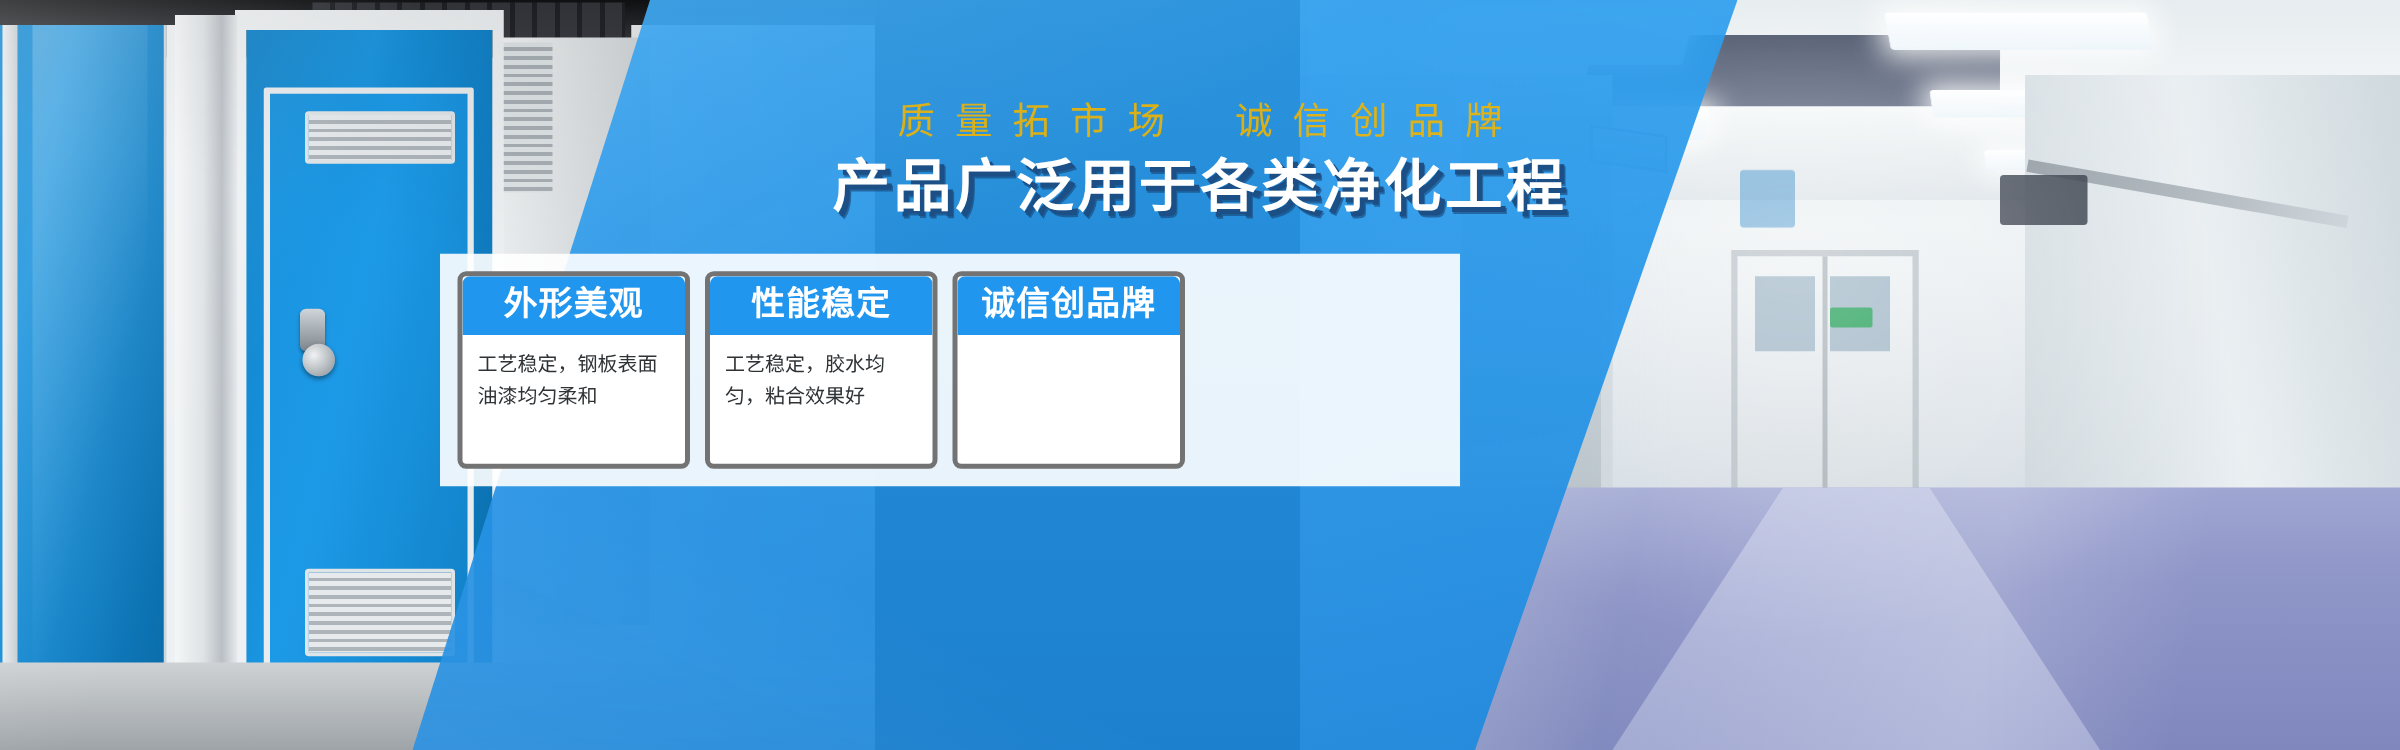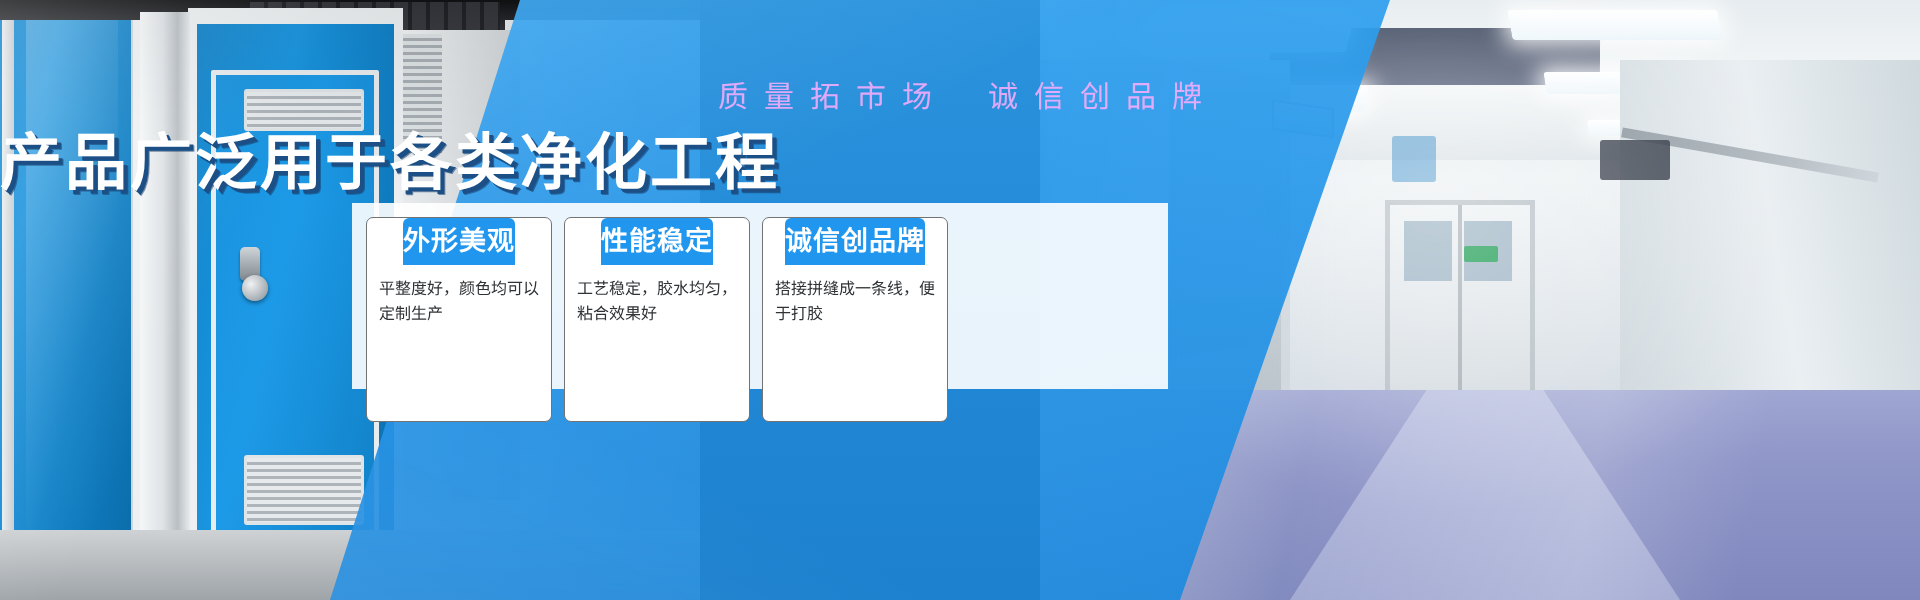--- a/index.html
+++ b/index.html
@@ -223,34 +223,34 @@
     pointer-events:none;
   }
 
   
   .text-wrap{
     position:absolute; left:0; top:0; width:1920px; height:600px;
   }
   .tagline{
     position:absolute; left:0; top:72px; width:1920px;
     text-align:center;
-    color:#f0abfc;
+    color:#eab308;
     font-size:30px;
     letter-spacing:16px;
     text-indent:16px;
     font-weight:400;
     opacity:.92;
     white-space:nowrap;
   }
   .tagline .gap{ display:inline-block; width:40px; }
   .headline{
     position:absolute; left:0; top:112px; width:1920px;
-    text-align:left;
+    text-align:center;
     color:#ffffff;
-    font-size:62px;
+    font-size:46px;
     font-weight:bold;
     letter-spacing:3px;
     white-space:nowrap;
     text-shadow:
       4px 4px 0 #1b4f86,
       5px 5px 0 rgba(20,60,105,.55);
   }
 
   
   .cards-panel{
@@ -258,28 +258,27 @@
     left:352px; top:203px;
     width:816px; height:186px;
     background:rgba(255,255,255,.90);
     display:flex;
     align-items:flex-start;
     padding:14px 14px;
     gap:12px;
   }
   .card{
     width:186px;
-    height:205px;
+    height:158px;
     background:#ffffff;
-    border:1px solid #737373;
+    border:4px solid #737373;
     border-radius:7px;
     overflow:hidden;
     display:flex;
     flex-direction:column;
-    align-items:center;
   }
   .card-head{
     background:#2196ee;
     color:#ffffff;
     font-size:27px;
     font-weight:bold;
     letter-spacing:1px;
     text-align:center;
     padding:9px 0 10px;
     border-radius:6px 6px 0 0;
@@ -346,29 +345,28 @@
   <div class="text-wrap">
     <div class="tagline"><span>质量拓市场</span><span class="gap"></span><span>诚信创品牌</span></div>
 
     <div class="headline">产品广泛用于各类净化工程</div>
   </div>
 
   <div class="cards-panel">
 
     <div class="card">
       <div class="card-head">外形美观</div>
-      <div class="card-body">平整度好，颜色均可以定制生产</div>
+      <div class="card-body">工艺稳定，钢板表面油漆均匀柔和</div>
     </div>
 
     <div class="card">
       <div class="card-head">性能稳定</div>
       <div class="card-body">工艺稳定，胶水均匀，粘合效果好</div>
     </div>
 
 
     <div class="card">
       <div class="card-head">诚信创品牌</div>
-      <div class="card-body">搭接拼缝成一条线，便于打胶</div>
     </div>
 
   </div>
 
 </div>
 
 </body></html>

